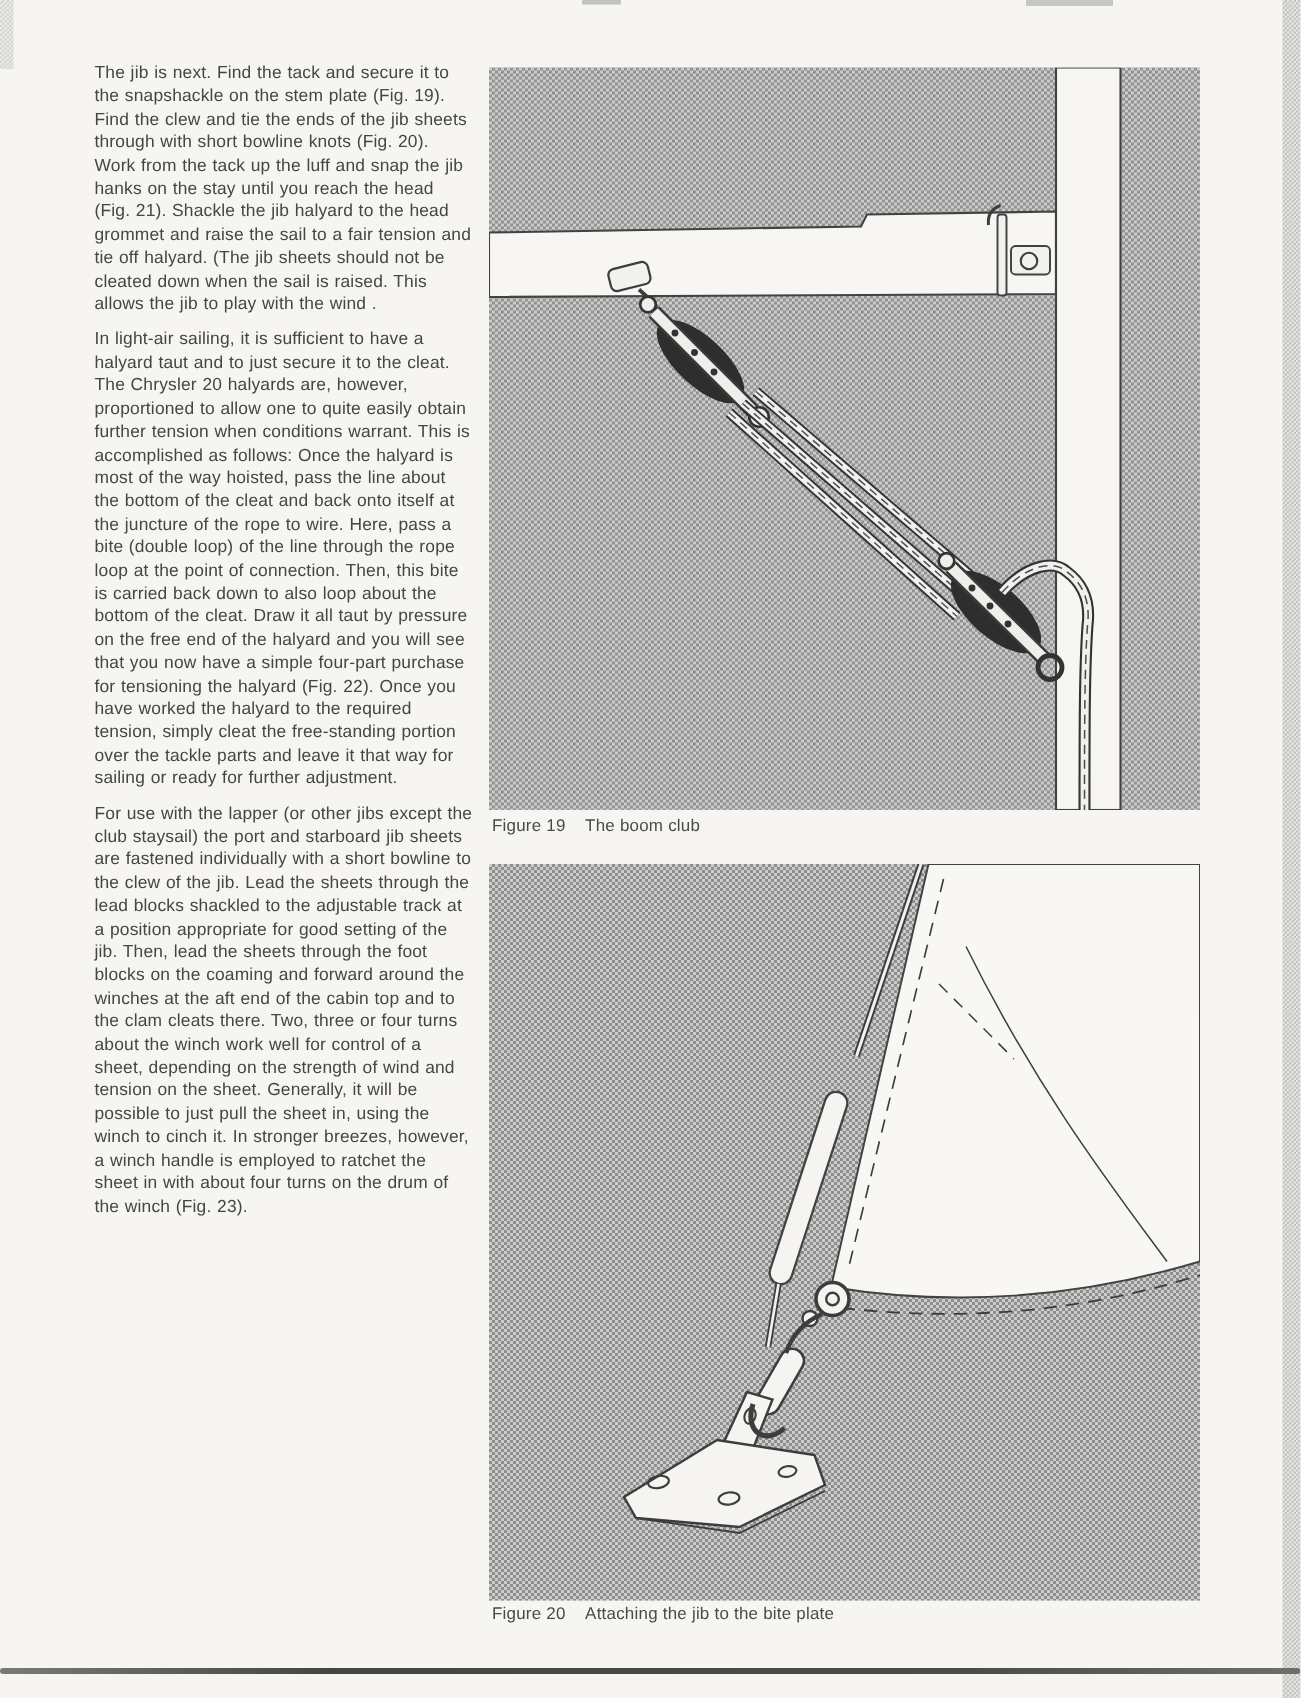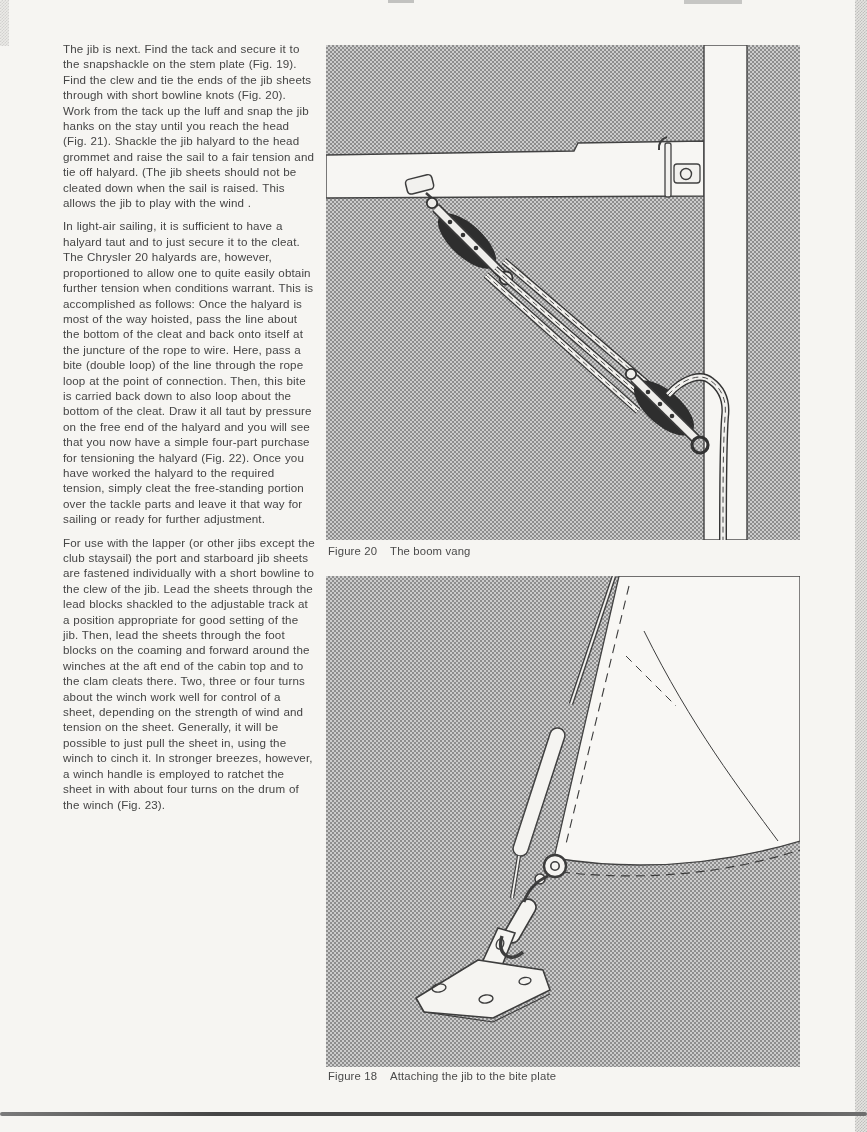--- a/index.html
+++ b/index.html
@@ -127,21 +127,21 @@
       </g>
 
       <g>
         <path d="M342,350 C358,332 376,328 385,336 C396,344 401,356 399,372 C397,400 397,440 397,495" fill="none" stroke="#333" stroke-width="8"></path>
         <path d="M342,350 C358,332 376,328 385,336 C396,344 401,356 399,372 C397,400 397,440 397,495" fill="none" stroke="#f1f0ed" stroke-width="5.2"></path>
         <path d="M342,350 C358,332 376,328 385,336 C396,344 401,356 399,372 C397,400 397,440 397,495" fill="none" stroke="#4c4c4c" stroke-width="1" stroke-dasharray="6 4"></path>
       </g>
     </svg>
   </div>
   <div id="fig18-caption" class="fig-caption">
-    <span class="cap-label">Figure 20</span><span class="cap-text">The boom vang</span>
+    <span class="cap-label">Figure 19</span><span class="cap-text">The boom club</span>
   </div>
 
   <div id="fig19-art" class="figure-art halftone">
     <svg width="474" height="491" viewBox="0 0 474 491">
 
       <g>
         <path d="M293,0 L474,0 L474,265 Q350,302 228,282 Z" fill="#f8f7f4" stroke="#424242" stroke-width="1.3"></path>
         <path d="M303,10 L240,268" class="ink" stroke-width="1.1" stroke-dasharray="9 6"></path>
         <path d="M318,55 C365,150 415,215 452,265" class="ink" stroke-width="1"></path>
         <path d="M300,80 L350,130" class="ink" stroke-width="1" stroke-dasharray="8 6"></path>
@@ -176,21 +176,21 @@
       <g>
         <path d="M90,422 L152,384 L217,394 L224,414 L167,442 L98,436 Z" fill="#f5f4f1" stroke="#3d3d3d" stroke-width="1.6" stroke-linejoin="round"></path>
         <path d="M98,436 L167,446 L224,418" fill="none" stroke="#3d3d3d" stroke-width="1.2"></path>
         <ellipse cx="113" cy="412" rx="7" ry="4" transform="rotate(-10 113 412)" fill="none" stroke="#3d3d3d" stroke-width="1.4"></ellipse>
         <ellipse cx="160" cy="423" rx="7" ry="4" transform="rotate(-8 160 423)" fill="none" stroke="#3d3d3d" stroke-width="1.4"></ellipse>
         <ellipse cx="199" cy="405" rx="6" ry="3.5" transform="rotate(-10 199 405)" fill="none" stroke="#3d3d3d" stroke-width="1.4"></ellipse>
       </g>
     </svg>
   </div>
   <div id="fig19-caption" class="fig-caption">
-    <span class="cap-label">Figure 18</span><span class="cap-text">Attaching the jib to the bite plate</span>
+    <span class="cap-label">Figure 20</span><span class="cap-text">Attaching the jib to the bite plate</span>
   </div>
 
   <div class="scan-edge-right halftone-light"></div>
   <div class="scan-bottom-line"></div>
   <div class="scan-corner-tl halftone-light"></div>
   <div class="scan-speck-1"></div>
   <div class="scan-speck-2"></div>
 
 </div>
 

